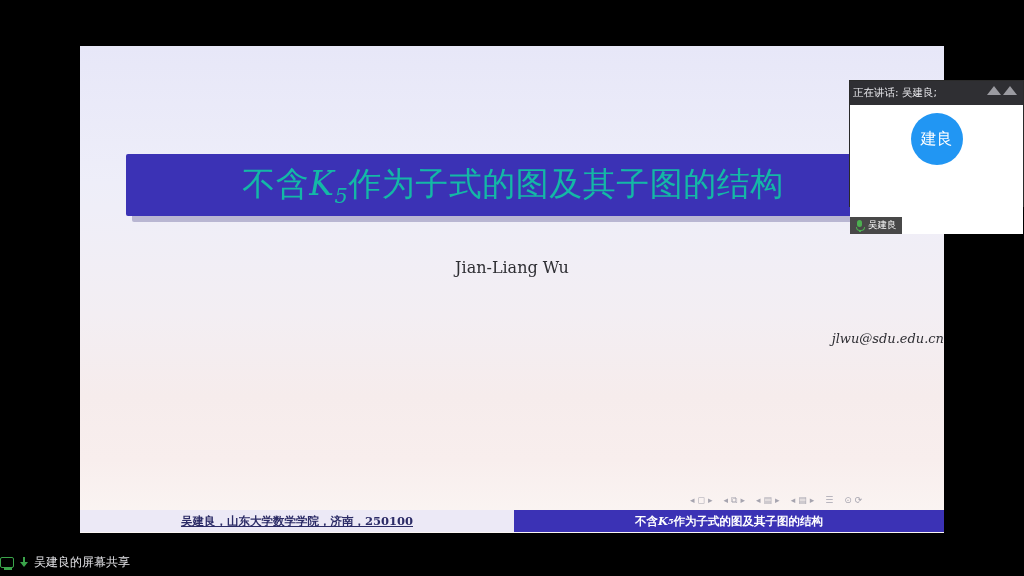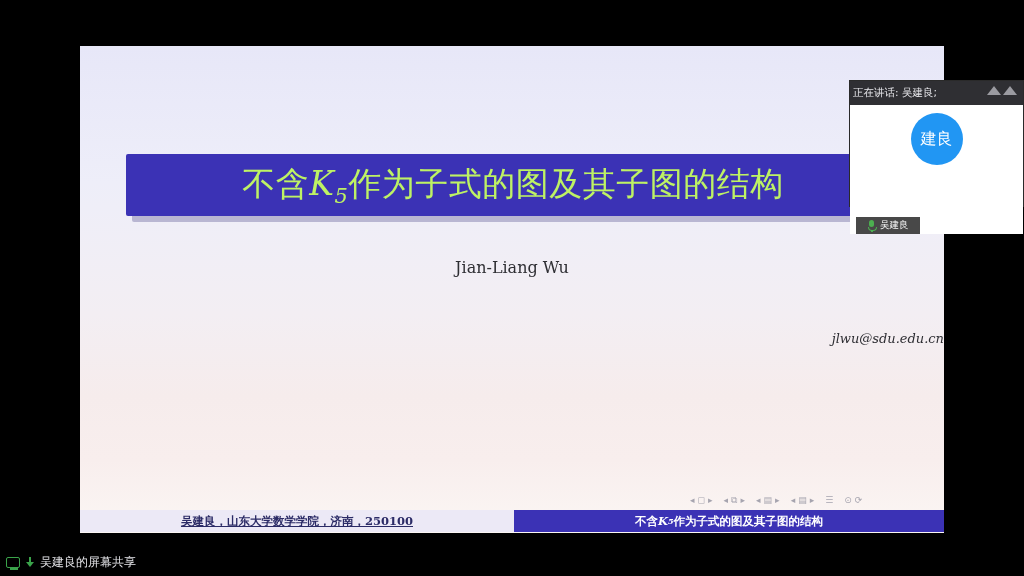--- a/index.html
+++ b/index.html
@@ -70,21 +70,21 @@
     top: 108px;
     width: 774px;
     height: 62px;
     background: #3b32b5;
     border-radius: 2px;
     display: flex;
     align-items: center;
     justify-content: center;
   }
   .title-text {
-    color: #bef264;
+    color: #14b8a6;
     font-family: "DejaVu Serif", serif;
     font-size: 33px;
     letter-spacing: 0.5px;
     white-space: nowrap;
   }
   .title-text .sub {
     font-size: 21px;
     vertical-align: sub;
     font-style: italic;
   }
@@ -239,27 +239,27 @@
     background: #2196f3;
     color: #ffffff;
     display: flex;
     align-items: center;
     justify-content: center;
     font-size: 16px;
     font-family: "DejaVu Sans", sans-serif;
   }
   .pip-name-chip {
     position: absolute;
-    left: 6px;
+    left: 0;
     bottom: 0;
     height: 17px;
     background: rgba(20,20,20,0.78);
     display: flex;
     align-items: center;
-    padding: 0 11px;
+    padding: 0 5px;
     gap: 4px;
   }
   .pip-name-chip .name {
     color: #ffffff;
     font-size: 9.5px;
     font-family: "DejaVu Sans", sans-serif;
   }
   .mic-icon {
     width: 9px;
     height: 12px;
@@ -292,21 +292,20 @@
   
   .statusbar {
     position: absolute;
     left: 0;
     bottom: 0;
     width: 1024px;
     height: 28px;
     background: #000000;
     display: flex;
     align-items: center;
-    padding-left: 6px;
     box-sizing: border-box;
     gap: 4px;
   }
   .status-icon-screen {
     width: 14px; height: 11px;
     border: 1.5px solid #3aa34a;
     border-radius: 2px;
     box-sizing: border-box;
     position: relative;
   }

